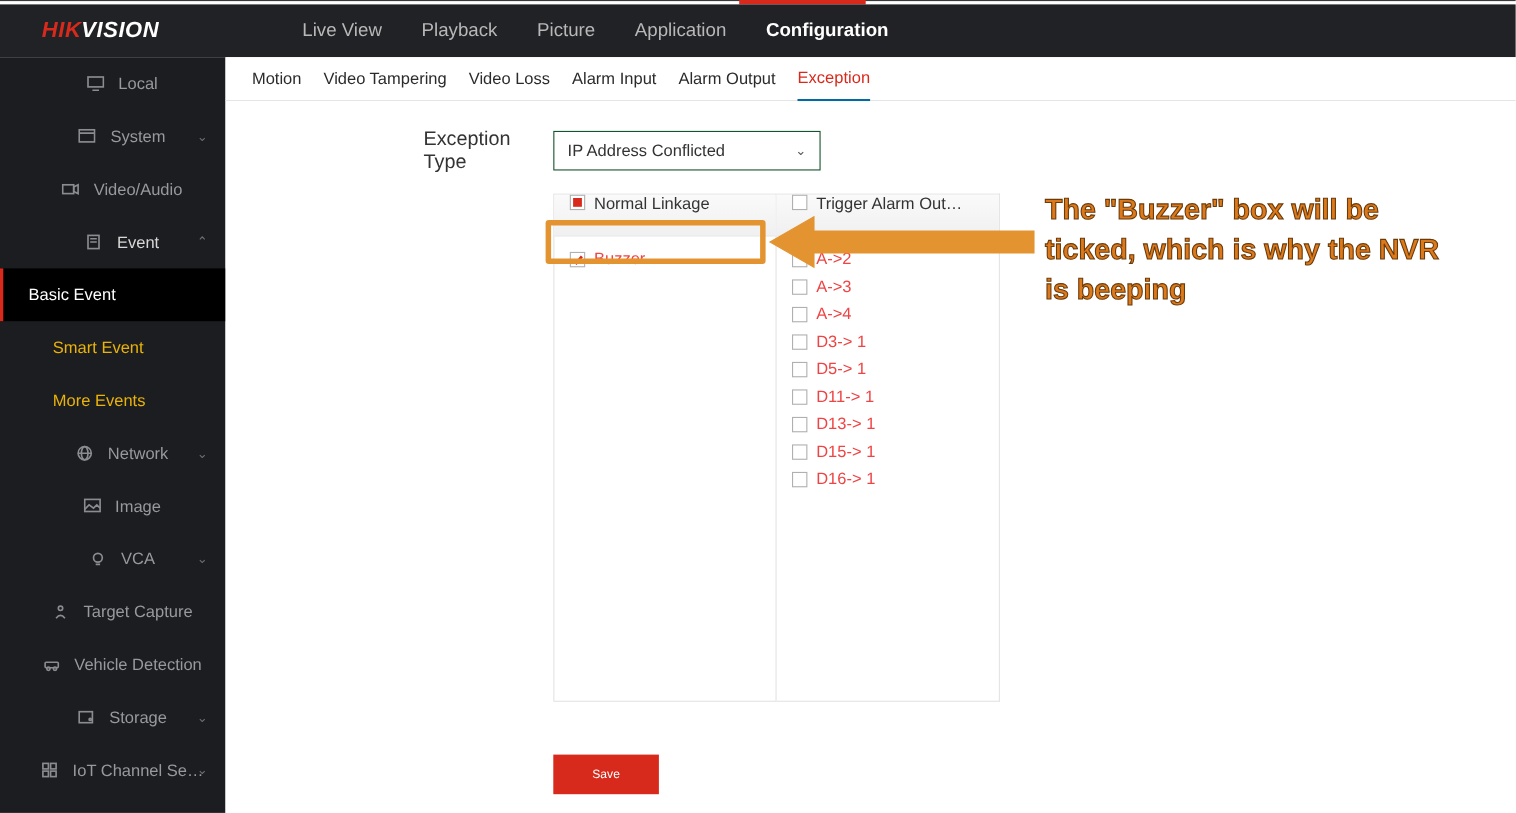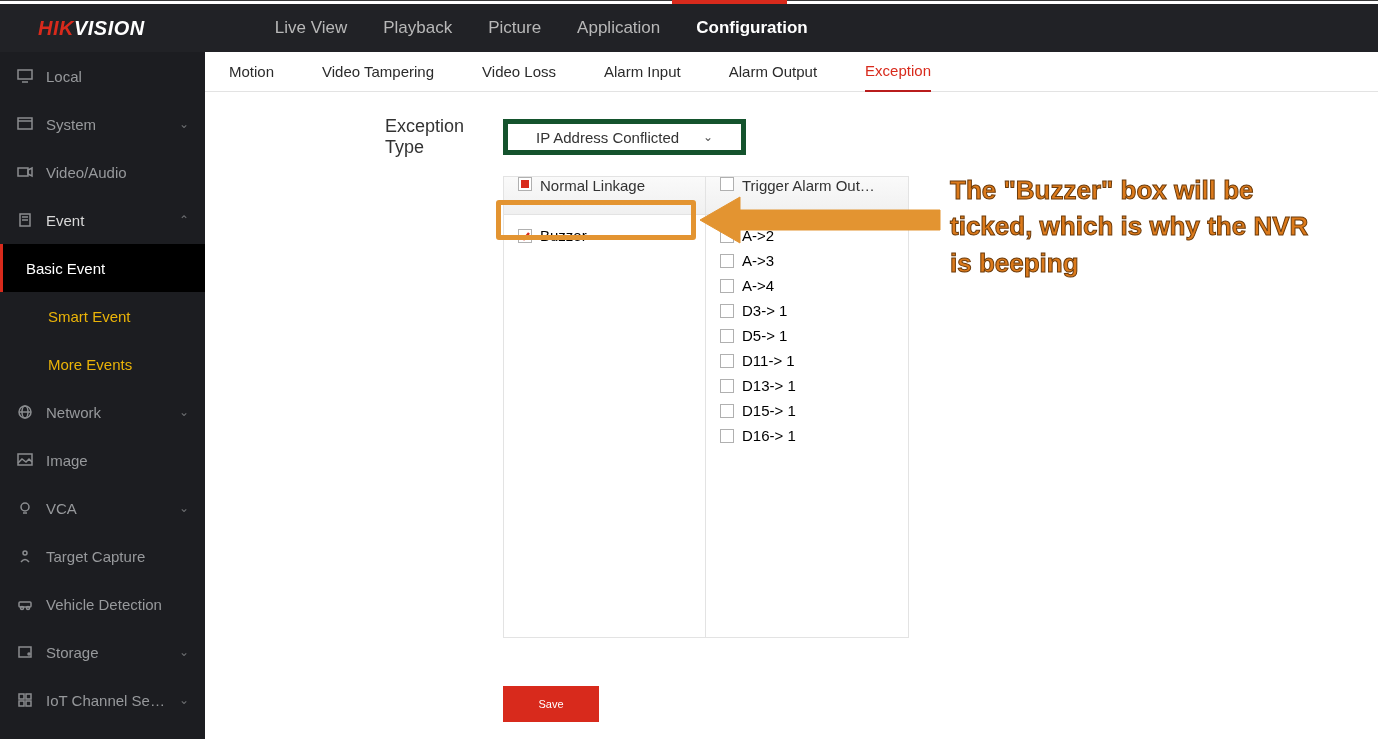--- a/index.html
+++ b/index.html
@@ -12,49 +12,49 @@
 .header { position: absolute; top: 4px; left: 0; right: 0; height: 48px; background: #212226; display: flex; align-items: center; }
 .logo { margin-left: 18px; font-weight: bold; font-style: italic; font-size: 20px; letter-spacing: 0.5px; }
 .logo .hik { color: #d82a1c; margin-left: 20px; }
 .logo .vision { color: #fff; }
 .topnav { display: flex; margin-left: 130px; gap: 36px; justify-content: space-between; }
 .topnav-item { color: #b8b8b8; font-size: 17px; cursor: pointer; }
 .topnav-item.active { color: #fff; font-weight: bold; }
 
 
 .sidebar { position: absolute; top: 52px; left: 0; width: 205px; bottom: 0; background: #1c1d21; color: #97999c; font-size: 15px; }
-.side-item { display: flex; align-items: center; height: 48px; padding-left: 16px; cursor: pointer; position: relative; }
+.side-item { display: flex; align-items: center; height: 48px; padding-left: 16px; cursor: pointer; position: relative; justify-content: center; }
 .side-item .icon { width: 18px; height: 18px; margin-right: 12px; display: flex; align-items: center; justify-content: center; }
 .side-item .chev { position: absolute; right: 16px; color: #6b6d70; font-size: 12px; }
 .side-item.expanded { color: #d8d8d8; }
 .side-sub { height: 48px; display: flex; align-items: center; padding-left: 48px; cursor: pointer; color: #eab308; }
 .side-sub.active { background: #000; color: #fff; border-left: 3px solid #d82a1c; padding-left: 23px; }
 
 
 .icon svg { width: 16px; height: 16px; stroke: #8a8c8f; fill: none; stroke-width: 1.5; }
 
 
-.subtabs { position: absolute; top: 52px; left: 205px; right: 0; height: 40px; border-bottom: 1px solid #e3e3e3; display: flex; align-items: center; padding-left: 24px; gap: 48px; background: #fff; }
+.subtabs { position: absolute; top: 52px; left: 205px; right: 0; height: 40px; border-bottom: 1px solid #e3e3e3; display: flex; align-items: center; padding-left: 24px; gap: 20px; background: #fff; }
 .subtab { font-size: 15px; color: #2b2b2b; cursor: pointer; height: 40px; display: flex; align-items: center; }
-.subtab.active { color: #d82a1c; border-bottom: 2px solid #b91c1c; }
+.subtab.active { color: #d82a1c; border-bottom: 2px solid #0369a1; }
 
 
 .main { position: absolute; top: 92px; left: 205px; right: 0; bottom: 0; background: #fff; padding: 24px 0 0 180px; }
 .row { display: flex; align-items: center; margin-bottom: 18px; }
 .label { width: 118px; text-align: left; font-size: 18px; color: #333; }
-.select { width: 243px; height: 36px; border: 5px solid #14532d; padding: 0 28px; font-size: 15px; color: #333; background: #fff; display: flex; align-items: center; justify-content: space-between; cursor: pointer; }
+.select { width: 243px; height: 36px; border: 1px solid #14532d; padding: 0 12px; font-size: 15px; color: #333; background: #fff; display: flex; align-items: center; justify-content: space-between; cursor: pointer; }
 .select .caret { color: #555; font-size: 12px; }
 
 
 .panels { display: flex; margin-left: 118px; border: 0; }
 .panel { width: 203px; border: 1px solid #e3e3e3; }
 .panel + .panel { border-left: none; }
 .panel-header { height: 38px; background: linear-gradient(#fafafa,#f0f0f0); border-bottom: 1px solid #e3e3e3; display: flex; align-items: flex-start; padding-left: 14px; font-size: 15px; color: #333; }
 .panel-body { height: 422px; padding: 8px 14px; }
-.chk-row { display: flex; align-items: center; height: 25px; font-size: 15px; color: #000000; }
+.chk-row { display: flex; align-items: center; height: 25px; font-size: 15px; color: #ef4444; }
 .chk { width: 14px; height: 14px; border: 1px solid #b0b0b0; margin-right: 8px; display: flex; align-items: center; justify-content: center; background: #fff; }
 .chk.partial::after { content: ""; width: 8px; height: 8px; background: #d82a1c; }
 .chk.checked svg { width: 12px; height: 12px; }
 .chk.checked svg path { stroke: #d82a1c; stroke-width: 2.5; fill: none; }
 
 
 .highlight-box { position: absolute; top: 200px; left: 496px; width: 200px; height: 40px; border: 5px solid #e39431; border-radius: 3px; pointer-events: none; }
 
 
 .arrow-wrap { position: absolute; top: 175px; left: 690px; width: 260px; height: 80px; pointer-events: none; }

